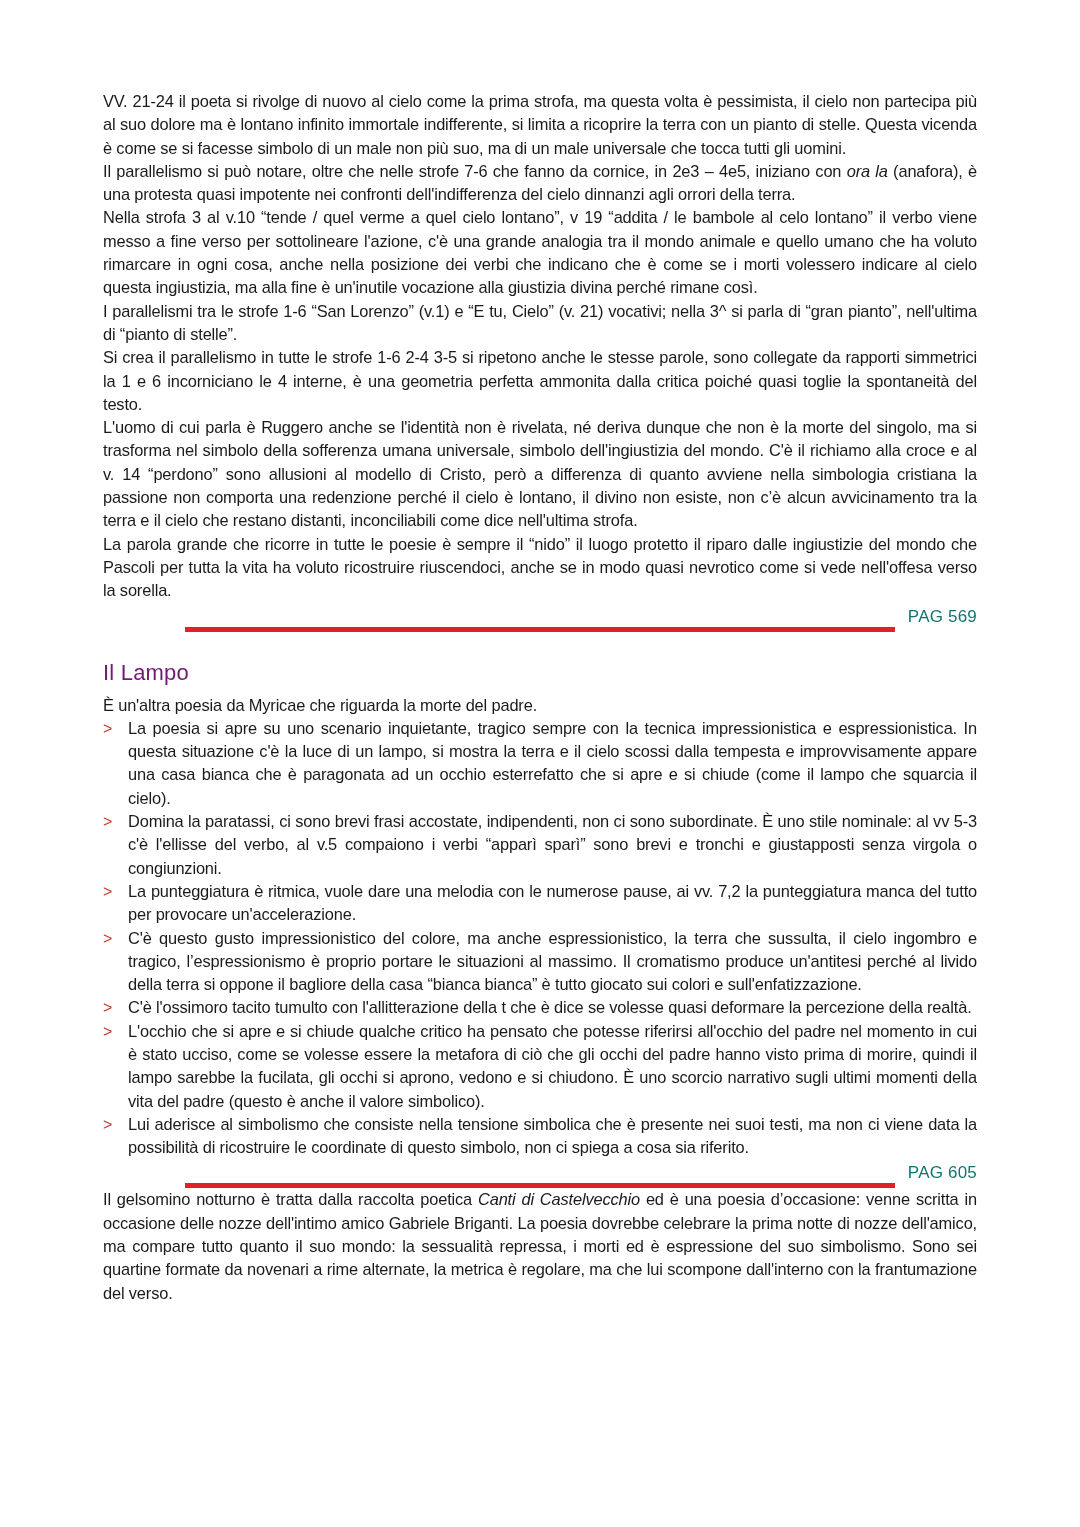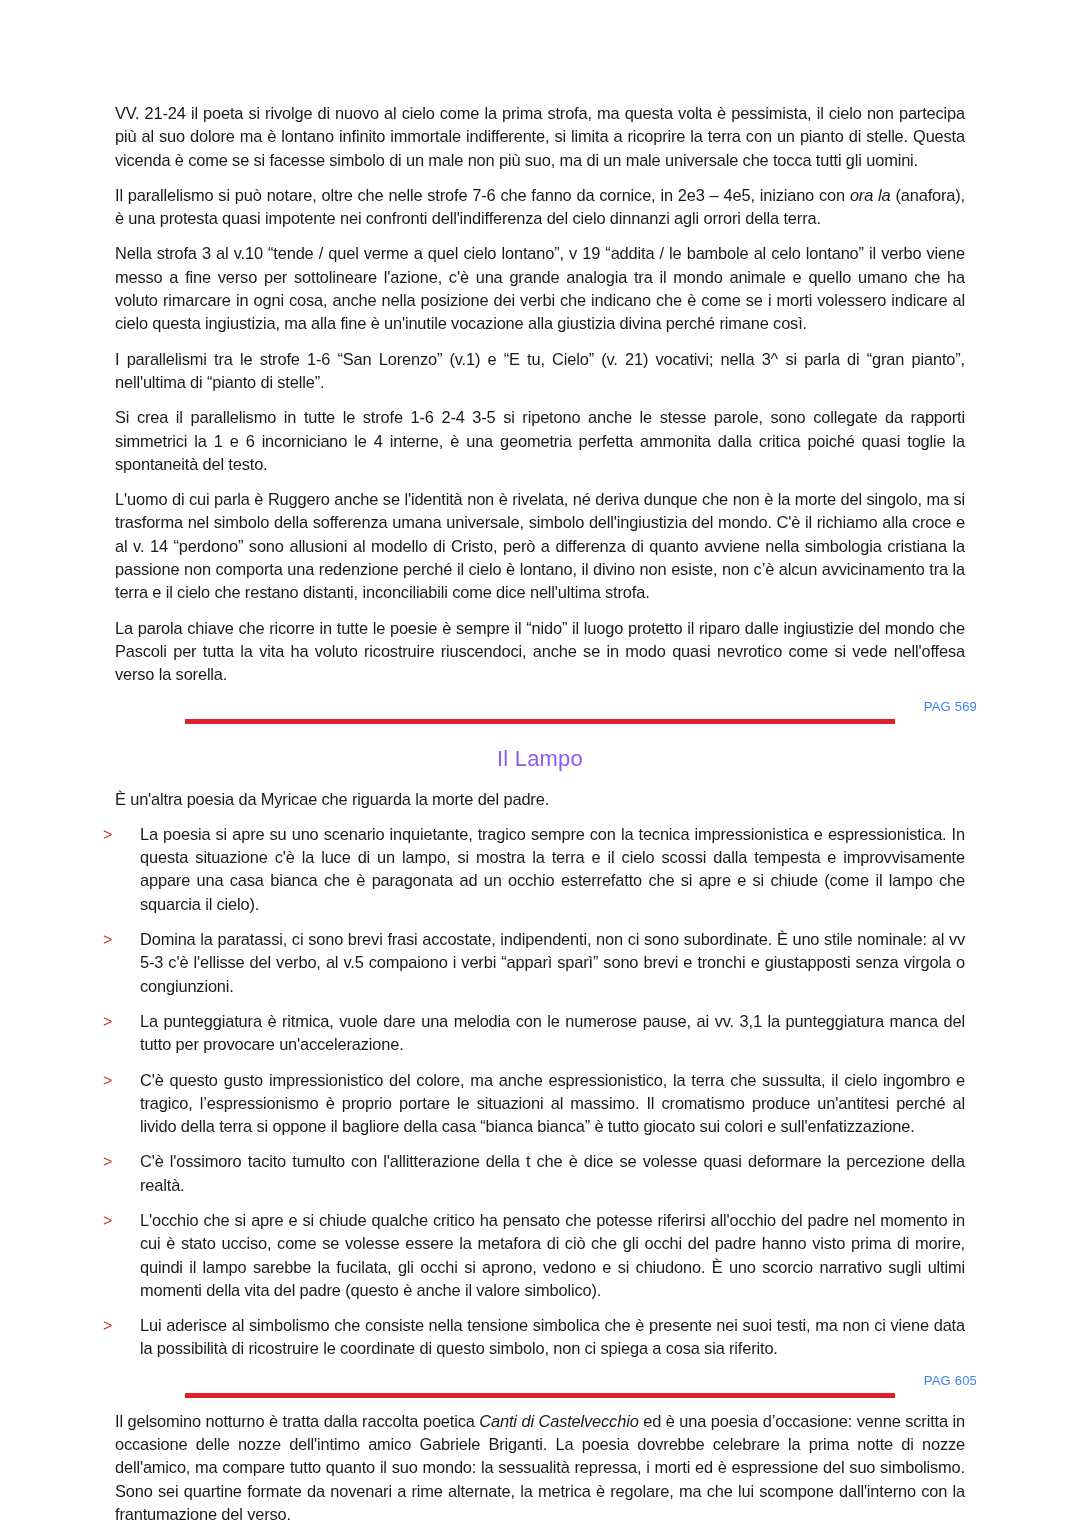--- a/index.html
+++ b/index.html
@@ -3,72 +3,72 @@
 <meta charset="utf-8">
 <style>
   html, body { margin:0; padding:0; background:#ffffff; }
   body {
     width:1080px; height:1527px; position:relative; overflow:hidden;
     font-family: "Liberation Sans", "DejaVu Sans", sans-serif;
     color:#1a1a1a;
   }
   .page { position:absolute; left:103px; top:90px; width:874px; }
   p.par {
-    margin:12px; font-size:16.4px; line-height:23.3px; text-align:justify;
+    margin:0; font-size:16.4px; line-height:23.3px; text-align:justify;
     letter-spacing:-0.15px;
   }
   .pag-row { position:relative; height:20px; margin-top:4px; }
   .pag {
-    position:absolute; right:0; top:0; font-size:13px; letter-spacing:0.2px; color:#3b82f6;
+    position:absolute; right:0; top:0; font-size:17px; letter-spacing:0.2px; color:#0f766e;
   }
   .rule { height:5px; background:#e0202a; margin-left:82px; width:710px; margin-top:0px; }
   h2.sec {
-    margin:18px 0 4px 0; font-weight:normal; text-align:center;
-    font-size:22px; line-height:34px; color:#8b5cf6; letter-spacing:0.2px;
+    margin:24px 0 4px 0; font-weight:normal; text-align:left;
+    font-size:22px; line-height:34px; color:#701a75; letter-spacing:0.2px;
   }
   ul.bullets { list-style:none; margin:0; padding:0; }
   ul.bullets li { position:relative; padding-left:25px; }
   ul.bullets li .arrow {
     position:absolute; left:0; top:0; color:#c0392b; font-size:16px; line-height:23.3px;
   }
   i { }
 </style>
 </head>
 <body>
 
 <div class="page">
 
   <p class="par">VV. 21-24 il poeta si rivolge di nuovo al cielo come la prima strofa, ma questa volta è pessimista, il cielo non partecipa più al suo dolore ma è lontano infinito immortale indifferente, si limita a ricoprire la terra con un pianto di stelle. Questa vicenda è come se si facesse simbolo di un male non più suo, ma di un male universale che tocca tutti gli uomini.</p>
   <p class="par"><span>Il parallelismo si può notare, oltre che nelle strofe 7-6 che fanno da cornice, in 2e3 – 4e5, iniziano con </span><i>ora la</i><span> (anafora), è una protesta quasi impotente nei confronti dell'indifferenza del cielo dinnanzi agli orrori della terra.</span></p>
   <p class="par">Nella strofa 3 al v.10 “tende / quel verme a quel cielo lontano”, v 19 “addita / le bambole al celo lontano” il verbo viene messo a fine verso per sottolineare l'azione, c'è una grande analogia tra il mondo animale e quello umano che ha voluto rimarcare in ogni cosa, anche nella posizione dei verbi che indicano che è come se i morti volessero indicare al cielo questa ingiustizia, ma alla fine è un'inutile vocazione alla giustizia divina perché rimane così.</p>
   <p class="par">I parallelismi tra le strofe 1-6 “San Lorenzo” (v.1) e “E tu, Cielo” (v. 21) vocativi; nella 3^ si parla di “gran pianto”, nell'ultima di “pianto di stelle”.</p>
   <p class="par">Si crea il parallelismo in tutte le strofe 1-6 2-4 3-5 si ripetono anche le stesse parole, sono collegate da rapporti simmetrici la 1 e 6 incorniciano le 4 interne, è una geometria perfetta ammonita dalla critica poiché quasi toglie la spontaneità del testo.</p>
   <p class="par">L'uomo di cui parla è Ruggero anche se l'identità non è rivelata, né deriva dunque che non è la morte del singolo, ma si trasforma nel simbolo della sofferenza umana universale, simbolo dell'ingiustizia del mondo. C'è il richiamo alla croce e al v. 14 “perdono” sono allusioni al modello di Cristo, però a differenza di quanto avviene nella simbologia cristiana la passione non comporta una redenzione perché il cielo è lontano, il divino non esiste, non c’è alcun avvicinamento tra la terra e il cielo che restano distanti, inconciliabili come dice nell'ultima strofa.</p>
-  <p class="par">La parola chiave che ricorre in tutte le poesie è sempre il “nido” il luogo protetto il riparo dalle ingiustizie del mondo che Pascoli per tutta la vita ha voluto ricostruire riuscendoci, anche se in modo quasi nevrotico come si vede nell'offesa verso la sorella.</p>
+  <p class="par">La parola grande che ricorre in tutte le poesie è sempre il “nido” il luogo protetto il riparo dalle ingiustizie del mondo che Pascoli per tutta la vita ha voluto ricostruire riuscendoci, anche se in modo quasi nevrotico come si vede nell'offesa verso la sorella.</p>
 
   <div class="pag-row">
     <span class="pag">PAG 569</span>
   </div>
   <div class="rule"></div>
 
   <h2 class="sec">Il Lampo</h2>
   <p class="par">È un'altra poesia da Myricae che riguarda la morte del padre.</p>
 
   <ul class="bullets">
     <li>
         <span class="arrow">&gt;</span>
         <p class="par">La poesia si apre su uno scenario inquietante, tragico sempre con la tecnica impressionistica e espressionistica. In questa situazione c'è la luce di un lampo, si mostra la terra e il cielo scossi dalla tempesta e improvvisamente appare una casa bianca che è paragonata ad un occhio esterrefatto che si apre e si chiude (come il lampo che squarcia il cielo).</p>
       </li>
     <li>
         <span class="arrow">&gt;</span>
         <p class="par">Domina la paratassi, ci sono brevi frasi accostate, indipendenti, non ci sono subordinate. È uno stile nominale: al vv 5-3 c'è l'ellisse del verbo, al v.5 compaiono i verbi “apparì sparì” sono brevi e tronchi e giustapposti senza virgola o congiunzioni.</p>
       </li>
     <li>
         <span class="arrow">&gt;</span>
-        <p class="par">La punteggiatura è ritmica, vuole dare una melodia con le numerose pause, ai vv. 3,1 la punteggiatura manca del tutto per provocare un'accelerazione.</p>
+        <p class="par">La punteggiatura è ritmica, vuole dare una melodia con le numerose pause, ai vv. 7,2 la punteggiatura manca del tutto per provocare un'accelerazione.</p>
       </li>
     <li>
         <span class="arrow">&gt;</span>
         <p class="par">C'è questo gusto impressionistico del colore, ma anche espressionistico, la terra che sussulta, il cielo ingombro e tragico, l’espressionismo è proprio portare le situazioni al massimo. Il cromatismo produce un'antitesi perché al livido della terra si oppone il bagliore della casa “bianca bianca” è tutto giocato sui colori e sull'enfatizzazione.</p>
       </li>
     <li>
         <span class="arrow">&gt;</span>
         <p class="par">C'è l'ossimoro tacito tumulto con l'allitterazione della t che è dice se volesse quasi deformare la percezione della realtà.</p>
       </li>
     <li>

